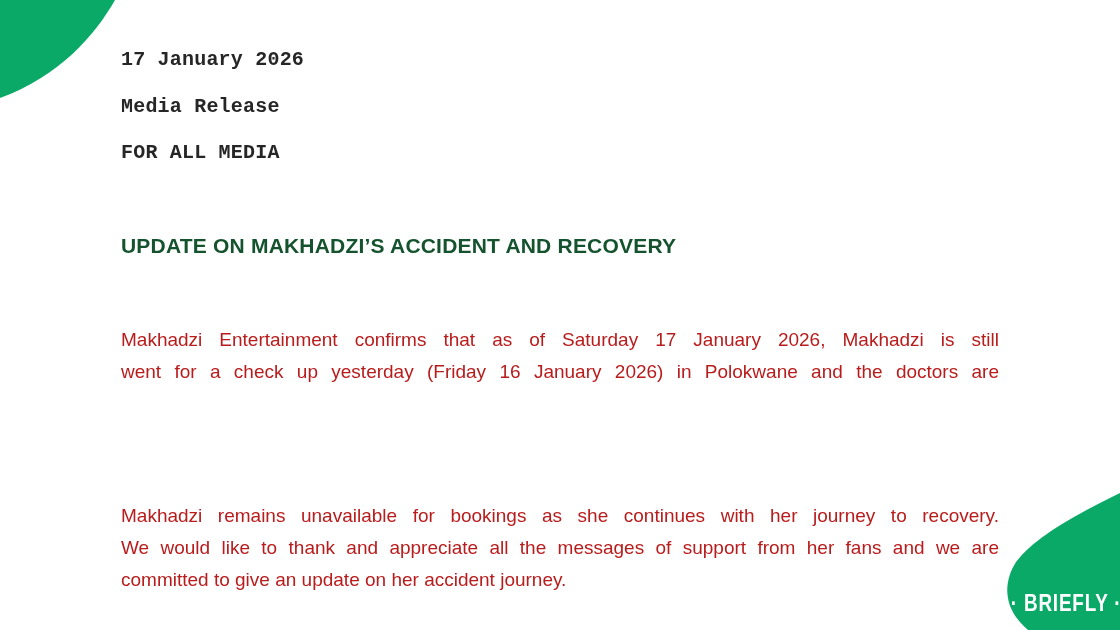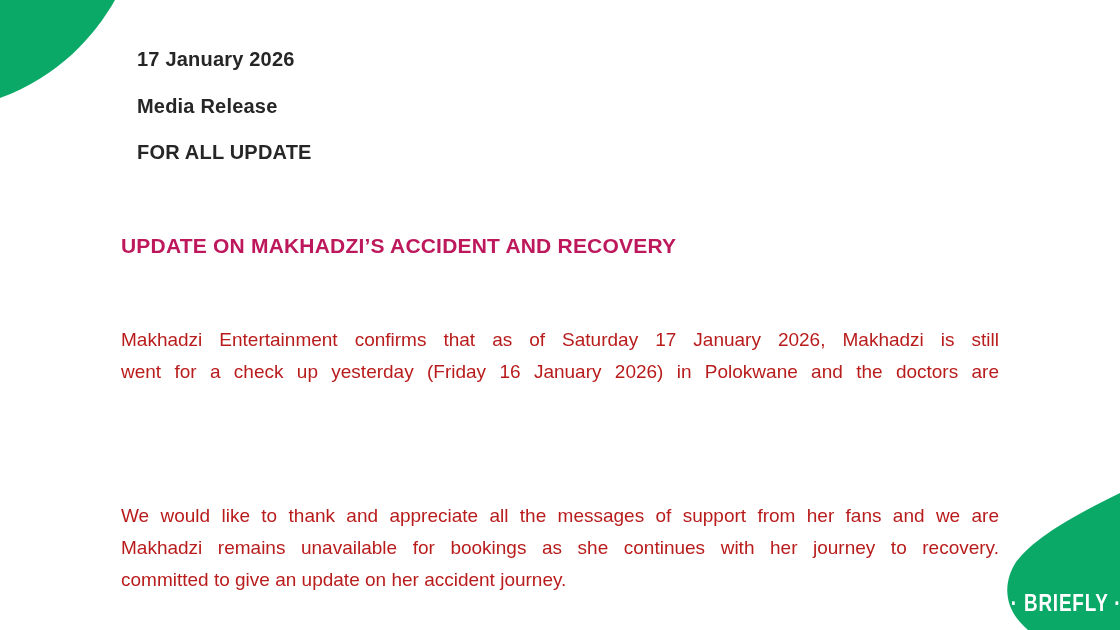--- a/index.html
+++ b/index.html
@@ -24,37 +24,38 @@
   }
   .doc {
     position: absolute;
     left: 121px;
     top: 0;
     width: 878px;
     color: #454545;
   }
   .meta-line {
     position: absolute;
-    left: 16px;
+    left: 0;
     font-size: 20px;
     font-weight: bold;
     color: #262626;
     letter-spacing: 0.2px;
     white-space: nowrap;
+    font-family: Liberation Mono, monospace;
   }
   .meta-date   { top: 48px; }
   .meta-type   { top: 95px; text-align: right; }
   .meta-aud    { top: 141px; }
   .doc-heading {
     position: absolute;
     left: 0;
     top: 234px;
     font-size: 21px;
     font-weight: bold;
-    color: #be185d;
+    color: #14532d;
     letter-spacing: 0.2px;
     white-space: nowrap;
   }
   .paragraph {
     position: absolute;
     left: 0;
     width: 878px;
     font-size: 19px;
     line-height: 32px;
     color: #b91c1c;
@@ -92,30 +93,30 @@
   <path d="M0,0 L115,0 C95,35 60,76 0,98 Z" fill="#0aa967"></path>
   <path d="M1120,493 C1075,515 1035,537 1016,562 C1002,584 1004,610 1028,630 L1120,630 Z" fill="#0aa967"></path>
 </svg>
 
 <div class="doc">
 
   <div class="meta-line meta-date">17 January 2026</div>
 
   <div class="meta-line meta-type">Media Release</div>
 
-  <div class="meta-line meta-aud">FOR ALL UPDATE</div>
+  <div class="meta-line meta-aud">FOR ALL MEDIA</div>
 
   <div class="doc-heading">UPDATE ON MAKHADZI’S ACCIDENT AND RECOVERY</div>
 
   <div class="paragraph para-1">
     <div class="jline">Makhadzi Entertainment confirms that as of Saturday 17 January 2026, Makhadzi is still</div>
     <div class="jline">went for a check up yesterday (Friday 16 January 2026) in Polokwane and the doctors are</div>
   </div>
 
   <div class="paragraph para-2">
+    <div class="jline">Makhadzi remains unavailable for bookings as she continues with her journey to recovery.</div>
     <div class="jline">We would like to thank and appreciate all the messages of support from her fans and we are</div>
-    <div class="jline">Makhadzi remains unavailable for bookings as she continues with her journey to recovery.</div>
     <div class="jline last">committed to give an update on her accident journey.</div>
   </div>
 
 </div>
 
 <div class="briefly-label">· BRIEFLY ·</div>
 
 </body></html>

